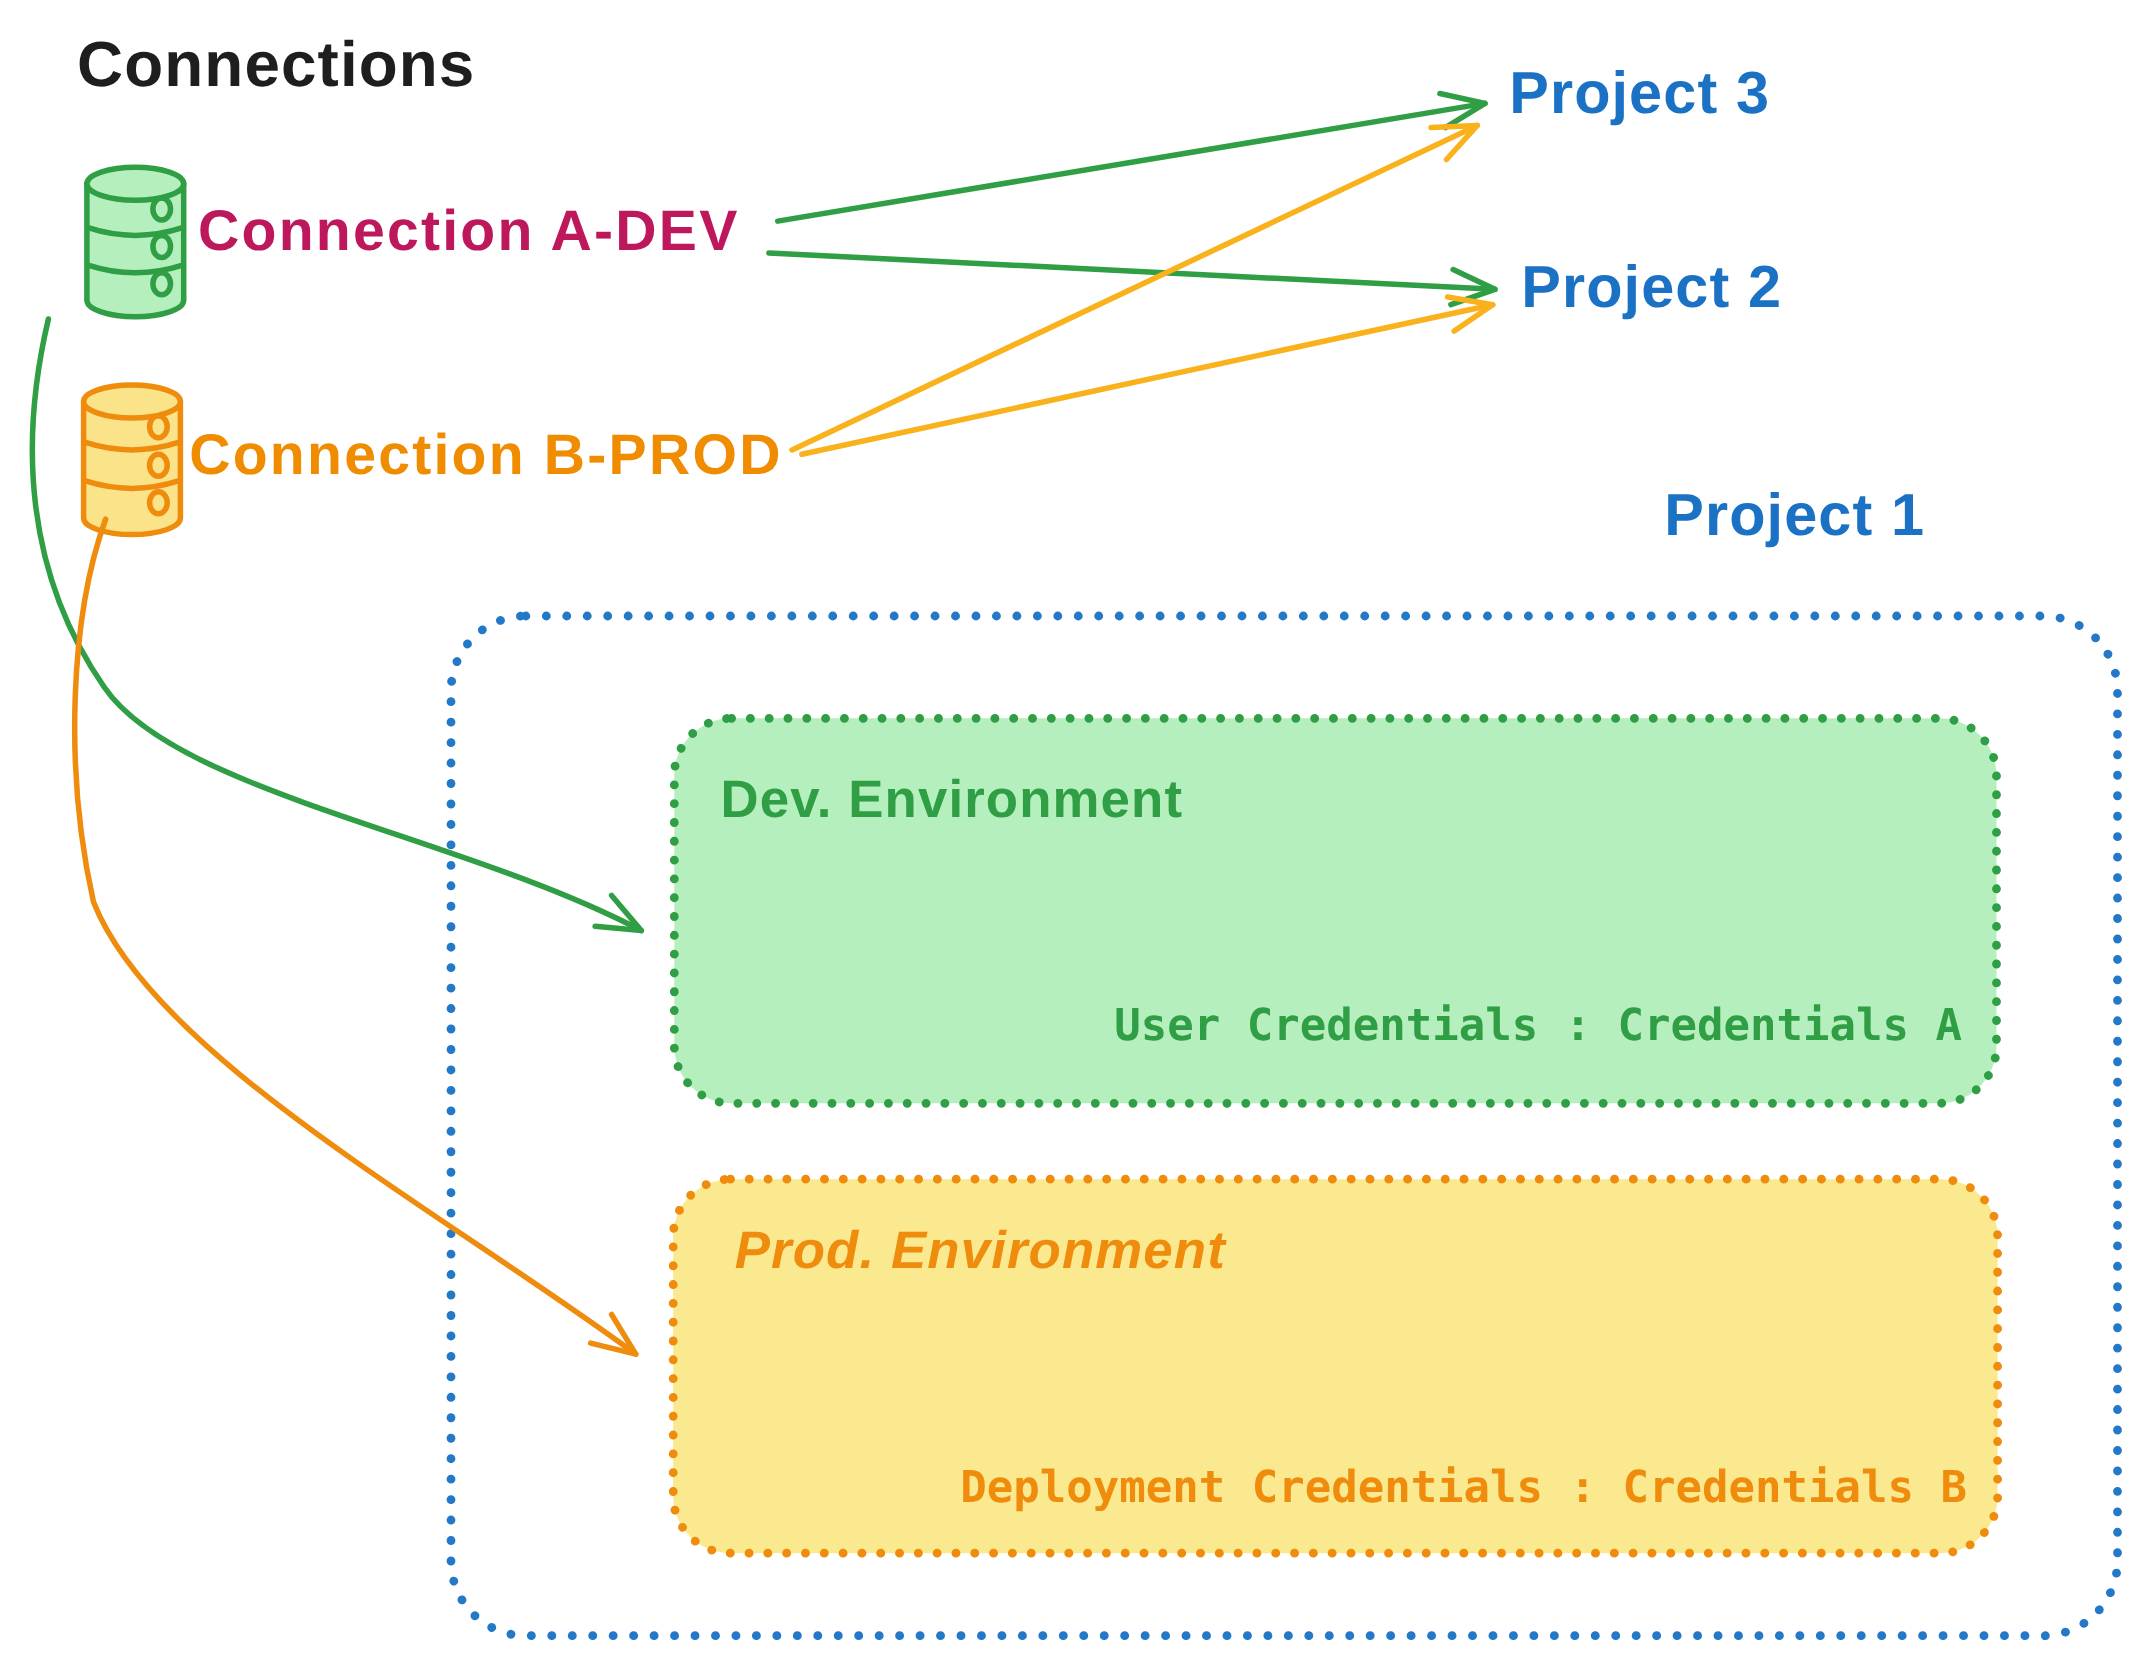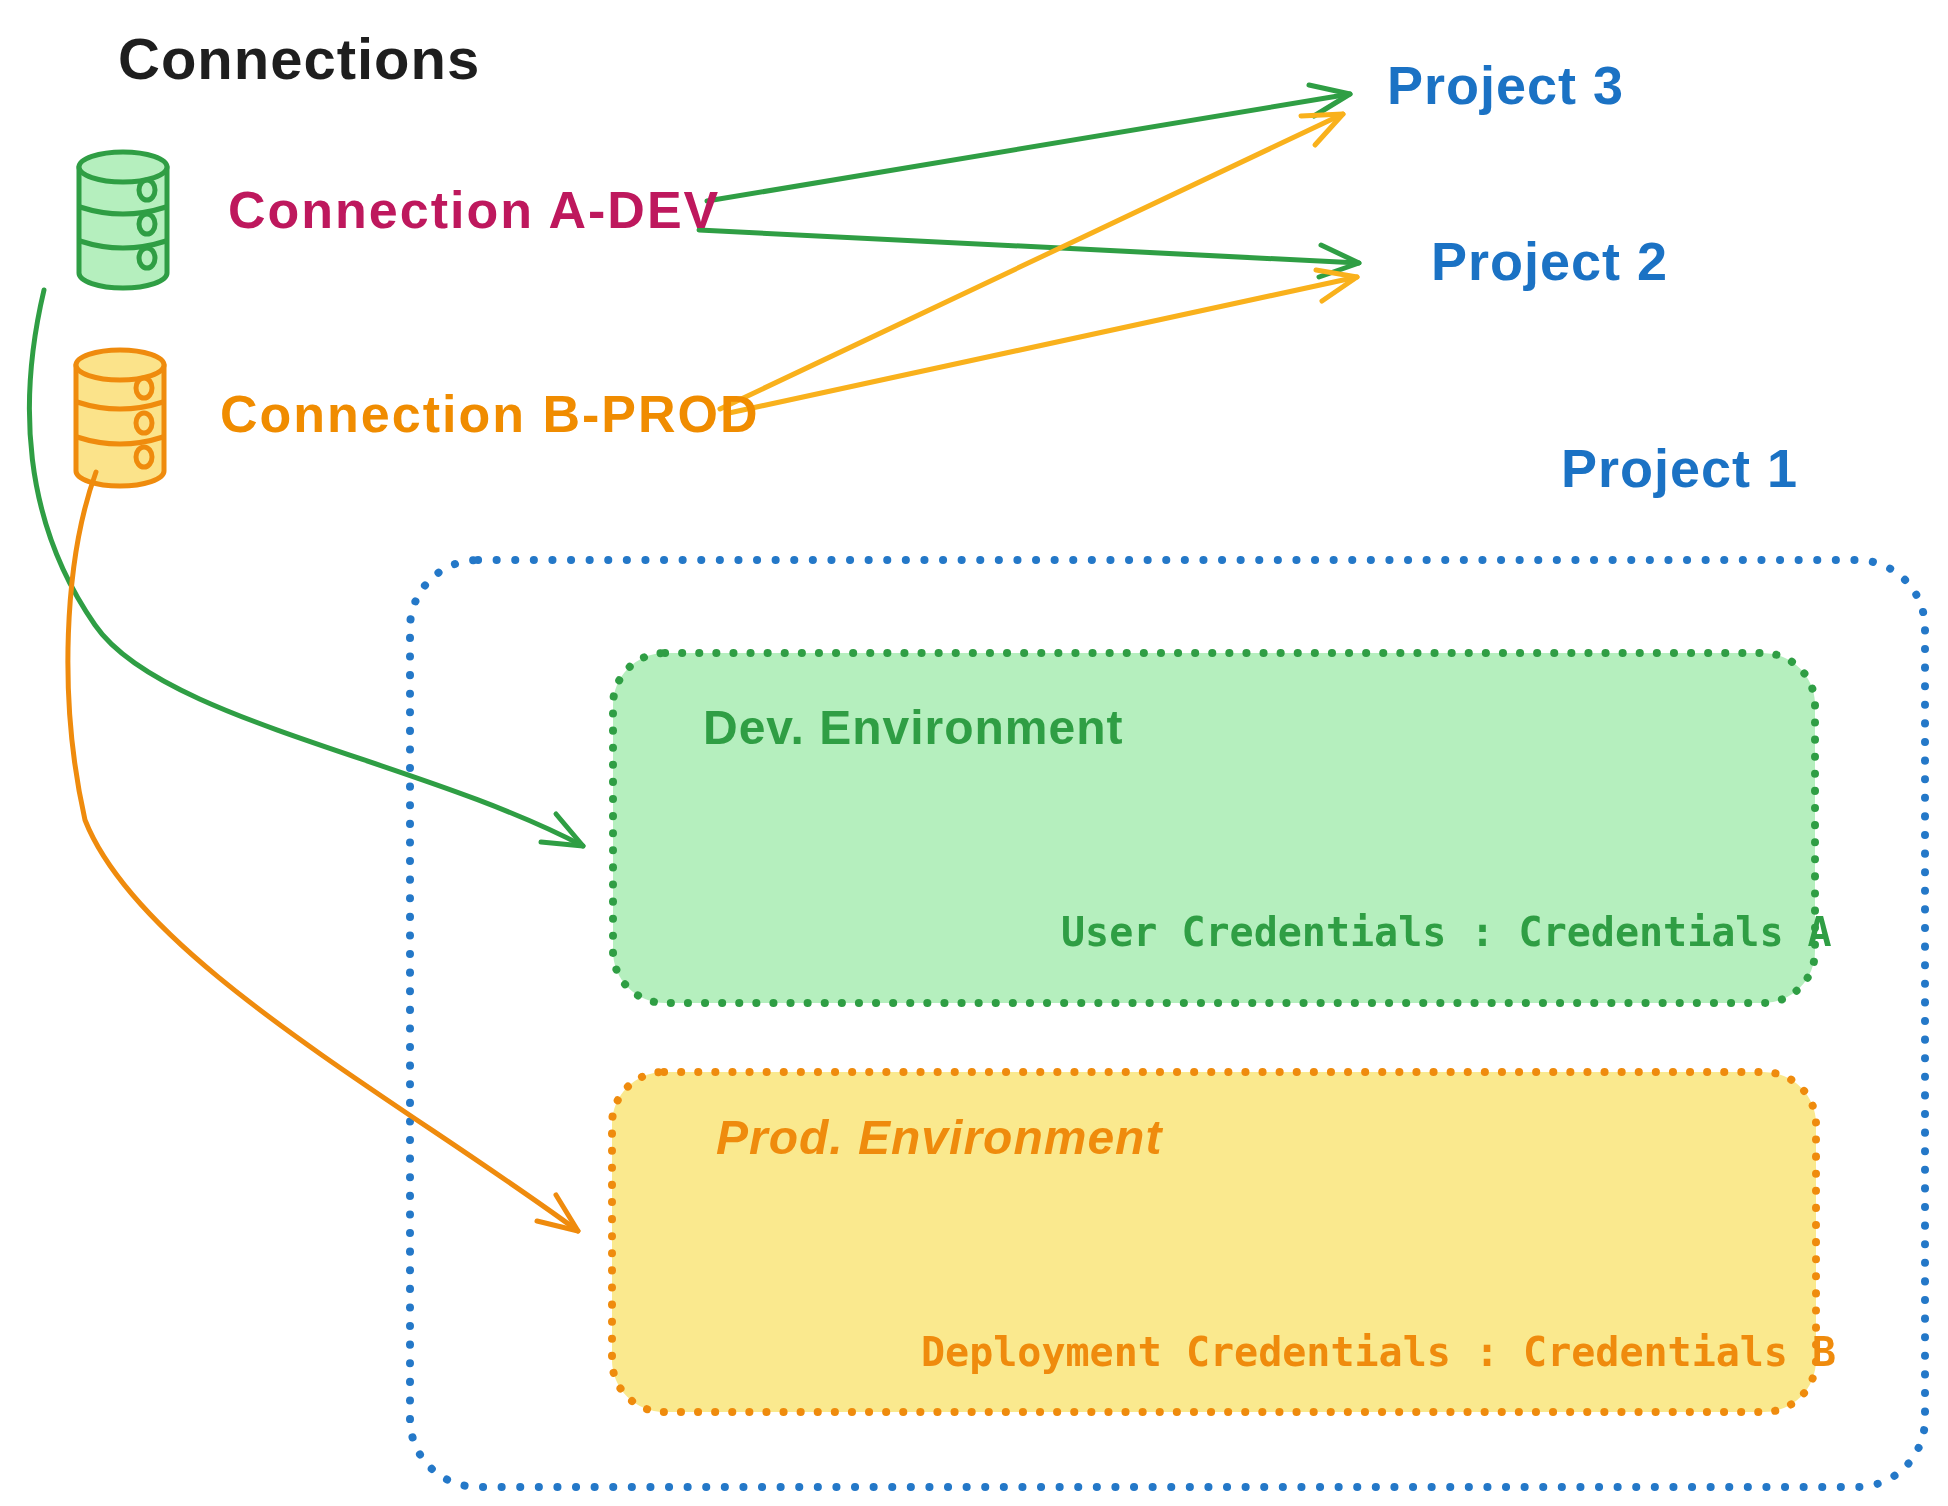--- a/index.html
+++ b/index.html
@@ -10,32 +10,31 @@
     overflow:hidden;
     font-family:"Liberation Sans", sans-serif;
   }
   .layer{position:absolute;left:0;top:0;width:100%;height:100%;}
   svg{display:block;}
   .label{
     position:absolute;
     white-space:nowrap;
     line-height:1;
     font-weight:600;
-    margin-left:48px;
   }
   .title{
     left:70px;top:30px;
     font-size:58px;font-weight:700;letter-spacing:1px;
     color:#1e1e1e;
   }
   .conn-label{font-size:52px;letter-spacing:2px;}
   .conn-a{left:180px;top:184px;color:#be185d;}
   .conn-b{left:172px;top:388px;color:#f08c00;}
   .project{font-size:54px;color:#1b72c4;letter-spacing:1px;}
-  .p3{left:1339px;top:58px;}
+  .p3{left:1372px;top:58px;}
   .p2{left:1383px;top:234px;}
   .p1{left:1513px;top:441px;}
   .env-title{font-size:48px;letter-spacing:1px;}
   .dev-title{left:655px;top:704px;color:#2f9e44;}
   .prod-title{left:668px;top:1114px;color:#ef8b0d;font-style:italic;}
   .creds{
     font-family:"DejaVu Sans Mono", monospace;
     font-size:40px;font-weight:600;text-align:right;
   }
   .dev-creds{left:1013px;top:912px;color:#2f9e44;}

